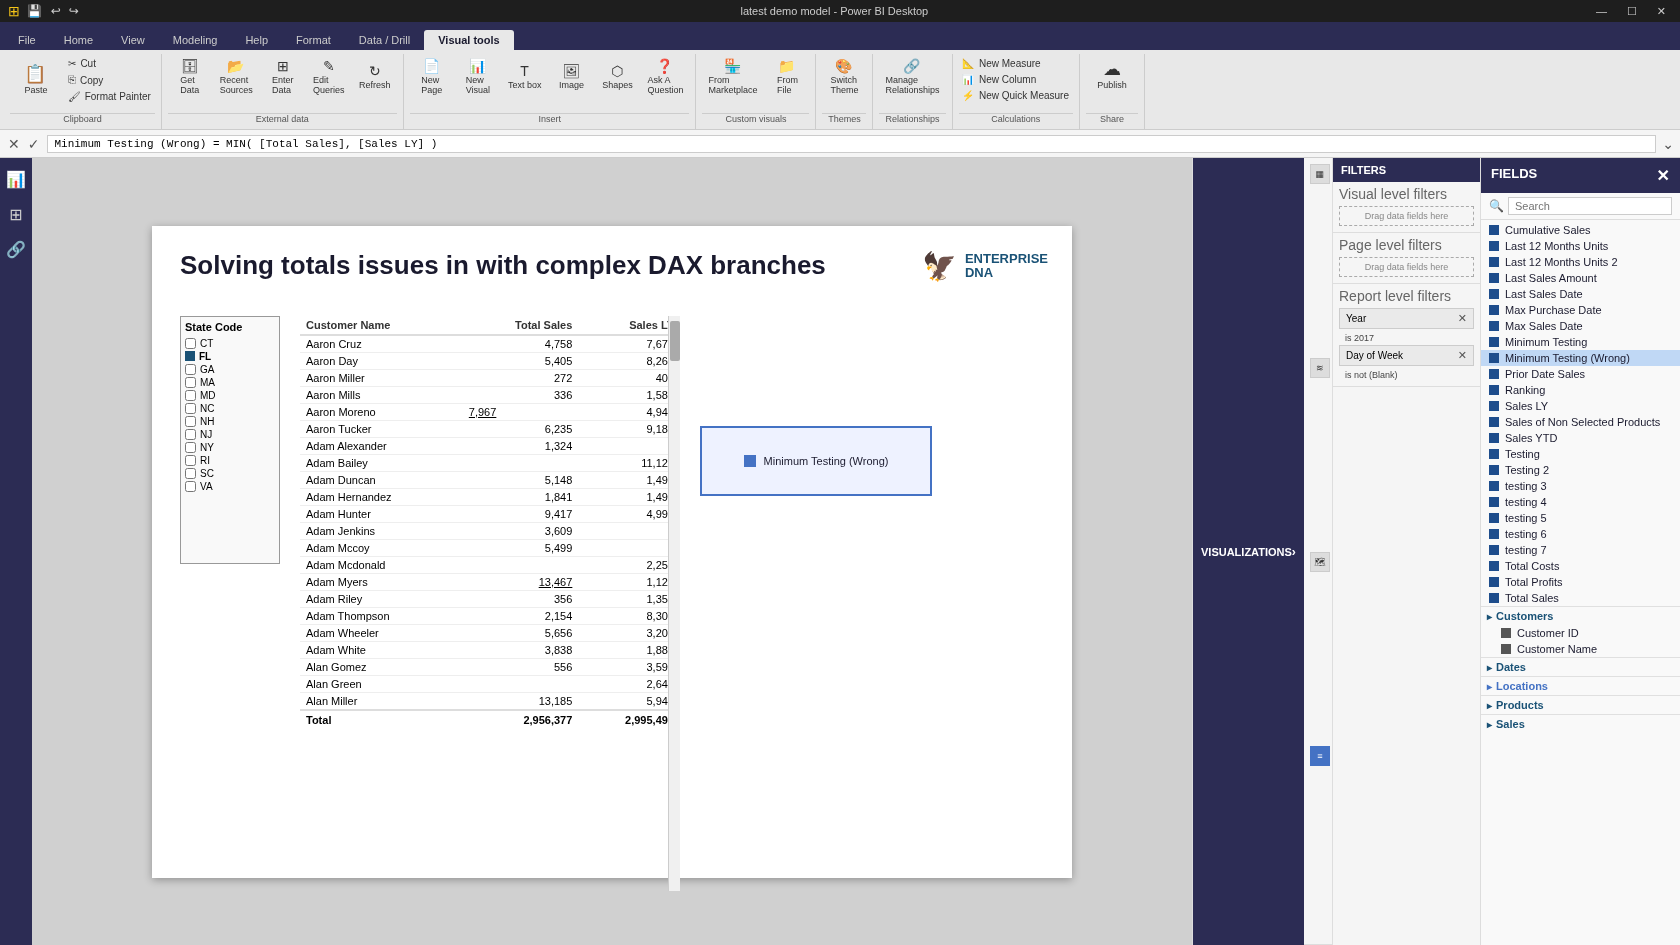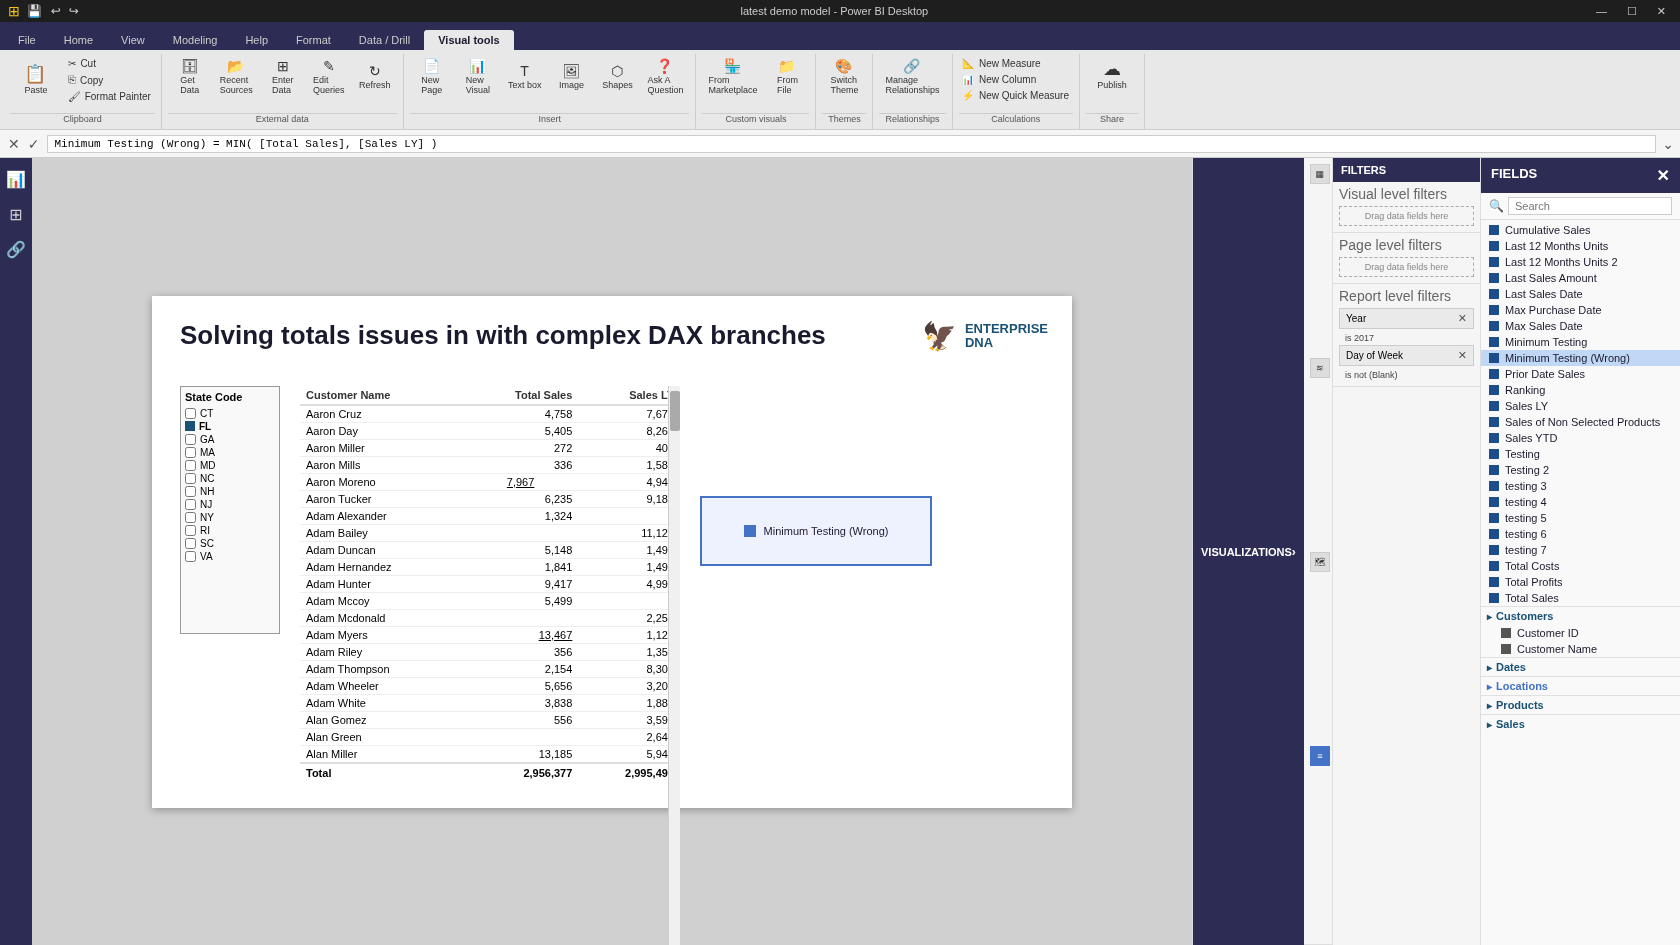--- a/index.html
+++ b/index.html
@@ -74,21 +74,21 @@
       align-items: center; padding: 8px 0; gap: 8px;
     }
     .icon-bar-btn { color: #ccc; font-size: 16px; cursor: pointer; padding: 4px; }
 
     
     #canvas-area {
       flex: 1; background: #d0d0d0; display: flex; justify-content: center; align-items: center;
       overflow: hidden;
     }
     #canvas {
-      width: 920px; height: 512px; background: white; position: relative;
+      width: 920px; height: 652px; background: white; position: relative;
       box-shadow: 0 2px 8px rgba(0,0,0,0.3);
     }
 
     
     #canvas-title {
       font-size: 26px; font-weight: 700; color: #1a1a2e; padding: 24px 28px 0;
       line-height: 1.2;
     }
     #canvas-logo {
       position: absolute; top: 24px; right: 24px;
@@ -519,21 +519,21 @@
                 <td style="text-align: right;">272</td>
                 <td style="text-align: right;">400</td>
               </tr>
               <tr>
                 <td>Aaron Mills</td>
                 <td style="text-align: right;">336</td>
                 <td style="text-align: right;">1,587</td>
               </tr>
               <tr>
                 <td>Aaron Moreno</td>
-                <td style="text-align: center; text-decoration: underline;">7,967</td>
+                <td style="text-align: left; text-decoration: underline;">7,967</td>
                 <td style="text-align: right;">4,944</td>
               </tr>
               <tr>
                 <td>Aaron Tucker</td>
                 <td style="text-align: right;">6,235</td>
                 <td style="text-align: right;">9,185</td>
               </tr>
               <tr>
                 <td>Adam Alexander</td>
                 <td style="text-align: right;">1,324</td>
@@ -551,20 +551,25 @@
               </tr>
               <tr>
                 <td>Adam Hernandez</td>
                 <td style="text-align: right;">1,841</td>
                 <td style="text-align: right;">1,493</td>
               </tr>
               <tr>
                 <td>Adam Hunter</td>
                 <td style="text-align: right;">9,417</td>
                 <td style="text-align: right;">4,990</td>
+              </tr>
+              <tr>
+                <td>Adam Jenkins</td>
+                <td style="text-align: right;">3,609</td>
+                <td style="text-align: right;"></td>
               </tr>
               <tr>
                 <td>Adam Mccoy</td>
                 <td style="text-align: right;">5,499</td>
                 <td style="text-align: right;"></td>
               </tr>
               <tr>
                 <td>Adam Mcdonald</td>
                 <td style="text-align: right;"></td>
                 <td style="text-align: right;">2,257</td>

